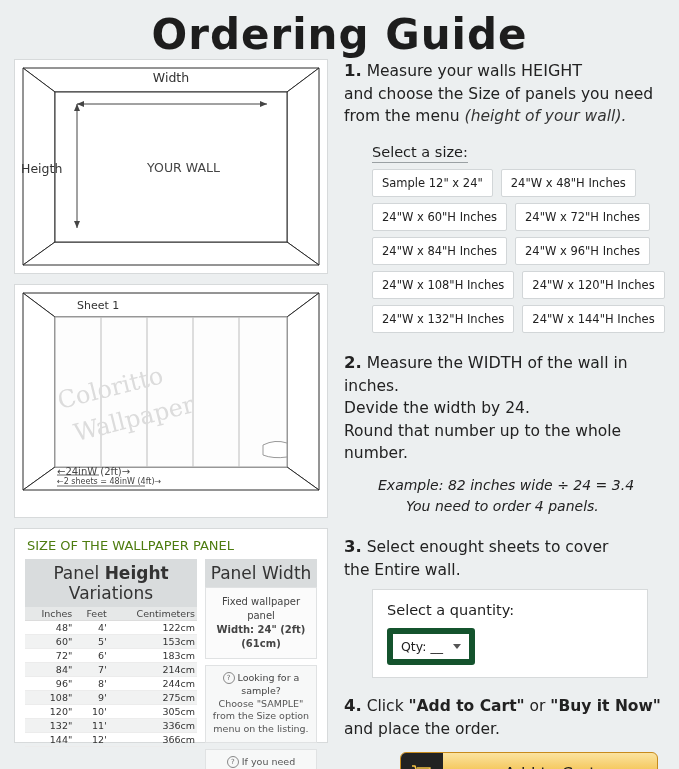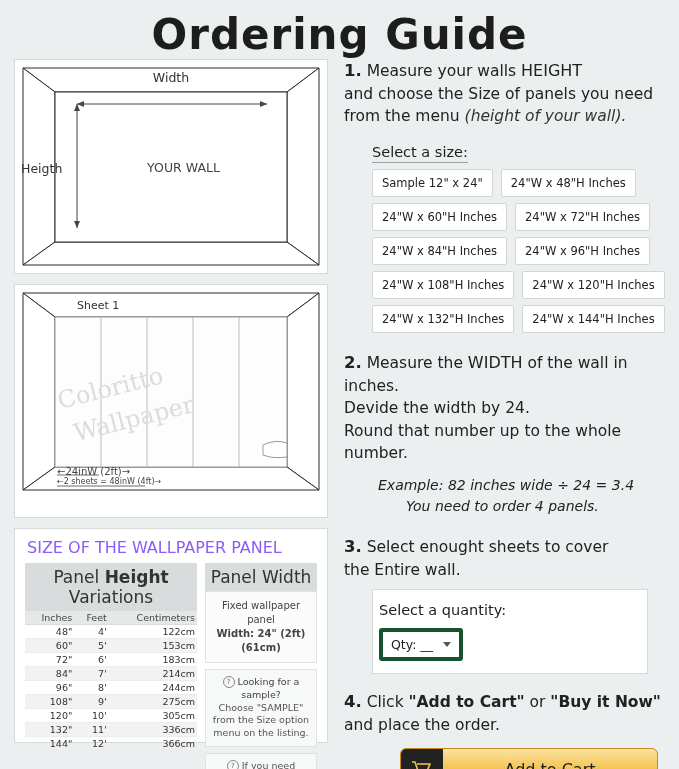--- a/index.html
+++ b/index.html
@@ -90,27 +90,27 @@
     line-height:1.5;
     color:#222;
   }
   .example .l2{display:block;margin-left:28px;}
 
   .qty-box{
     background:#fff;
     border:1px solid #d7dadb;
     margin:8px 0 0 28px;
     width:276px;
-    padding:12px 6px;
+    padding:12px 14px;
     box-sizing:border-box;
   }
   .qty-title{font-size:14.5px;margin-bottom:10px;color:#1d1d1d;}
   .qty-select{
     display:inline-flex;align-items:center;gap:10px;
-    border:4px solid #14532d;background:#fff;border-radius:3px;
+    border:6px solid #14532d;background:#fff;border-radius:3px;
     padding:5px 8px;font-size:12.5px;color:#222;
   }
   .caret{
     width:0;height:0;border-left:4px solid transparent;border-right:4px solid transparent;
     border-top:5px solid #555;display:inline-block;
   }
 
   
   .btns{margin:12px 0 0 56px;}
   .btn{
@@ -133,21 +133,21 @@
     flex:0 0 42px;
   }
   .btn-label{
     flex:1;text-align:center;
     font-size:16px;color:#1d1d1d;
     font-family:"DejaVu Sans", sans-serif;
   }
 
   
   .sz-title{
-    font-size:16px;color:#8b5cf6;padding:9px 0 6px 12px;
+    font-size:13px;color:#4d7c0f;padding:9px 0 6px 12px;
   }
   .sz-wrap{display:flex;padding:0 10px 8px 10px;gap:8px;box-sizing:border-box;}
   .sz-left{width:172px;}
   .sz-right{flex:1;}
   .hdr{
     background:#d9dcdd;color:#333;font-size:17px;
     text-align:center;padding:4px 0;
   }
   .hdr b{font-weight:bold;}
   table.szt{border-collapse:collapse;width:100%;font-size:9.5px;color:#333;}

